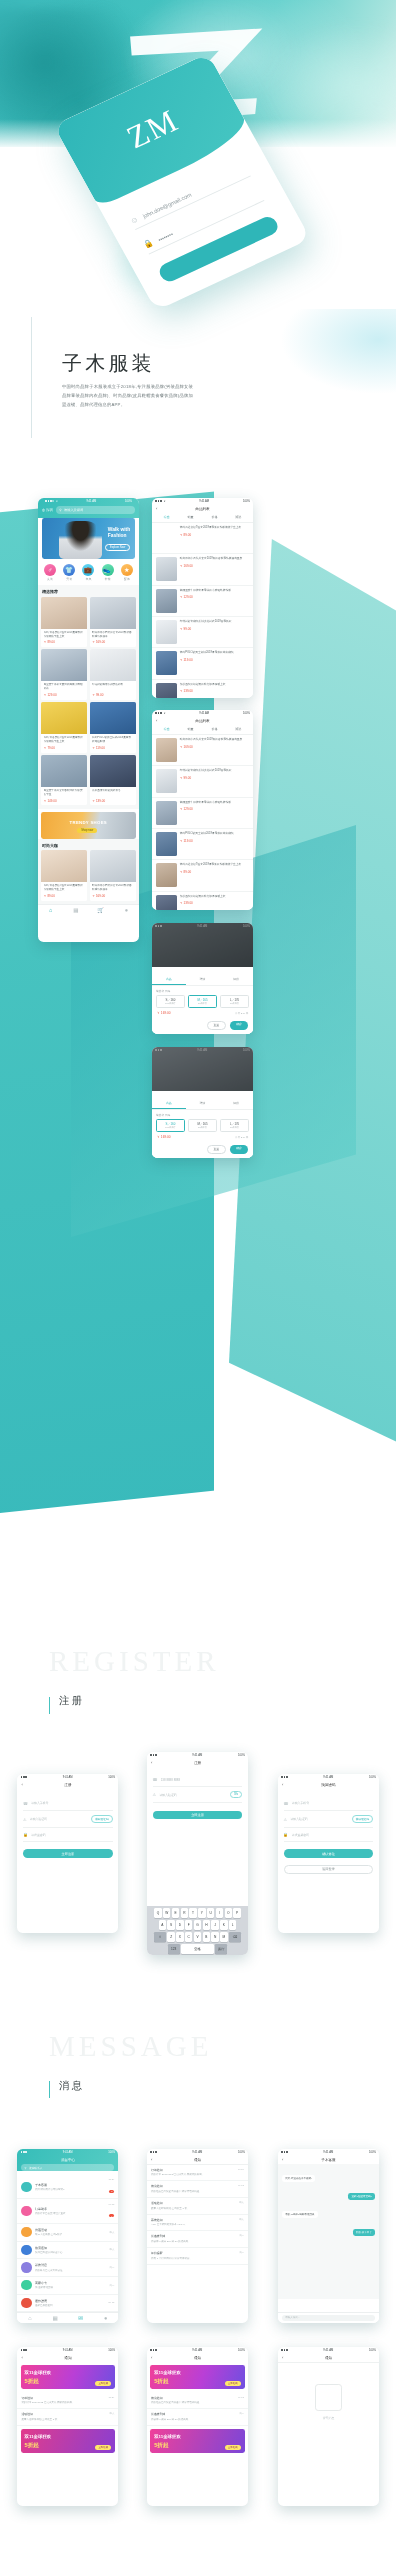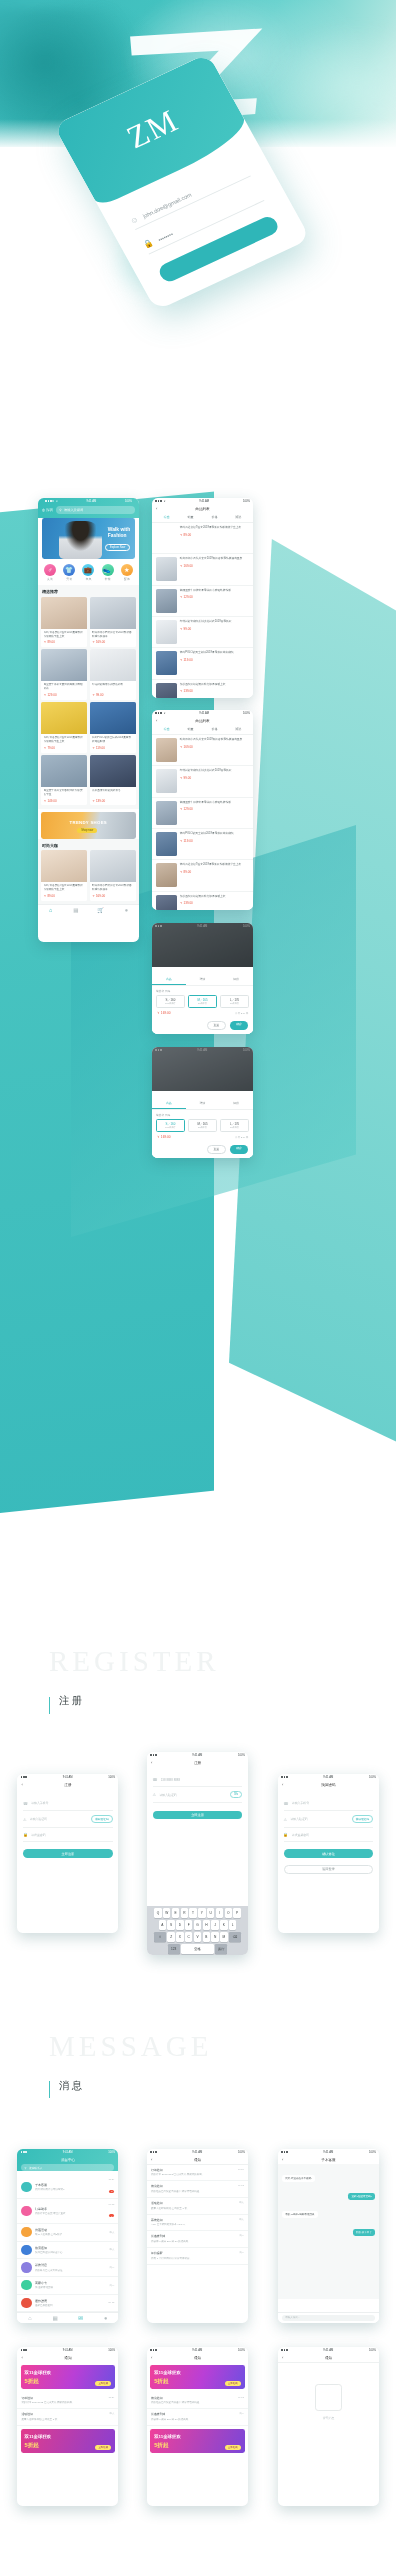--- a/index.html
+++ b/index.html
@@ -262,20 +262,26 @@
         <span class="tx">john.doe@gmail.com</span>
       </div>
       <div class="lm-field lm-f2">
         <span class="gl">🔒</span>
         <span class="tx">••••••••</span>
       </div>
       <div class="lm-btn"></div>
     </div>
   </div>
 
+  <div class="titleblock">
+    <div class="title-glow"></div>
+    <div class="title-rule"></div>
+    <div class="brand-title">子木服装</div>
+    <div class="brand-desc">中国时尚品牌子木服装成立于2018年,专注服装品牌(男装品牌女装品牌童装品牌内衣品牌)、时尚品牌(皮具鞋帽美食餐饮品牌)品牌加盟连锁、品牌代理信息的APP。</div>
+  </div>
 
   <div class="tealwrap">
     <div class="tealtri-a"></div>
     <div class="tealtri-b"></div>
     <div class="tealtri-c"></div>
     <div class="white-slab"></div>
     <div class="white-slab2"></div>
   </div>
 
   <div class="phone" style="left:38px; top:498px; width:101px; height:444px;">

